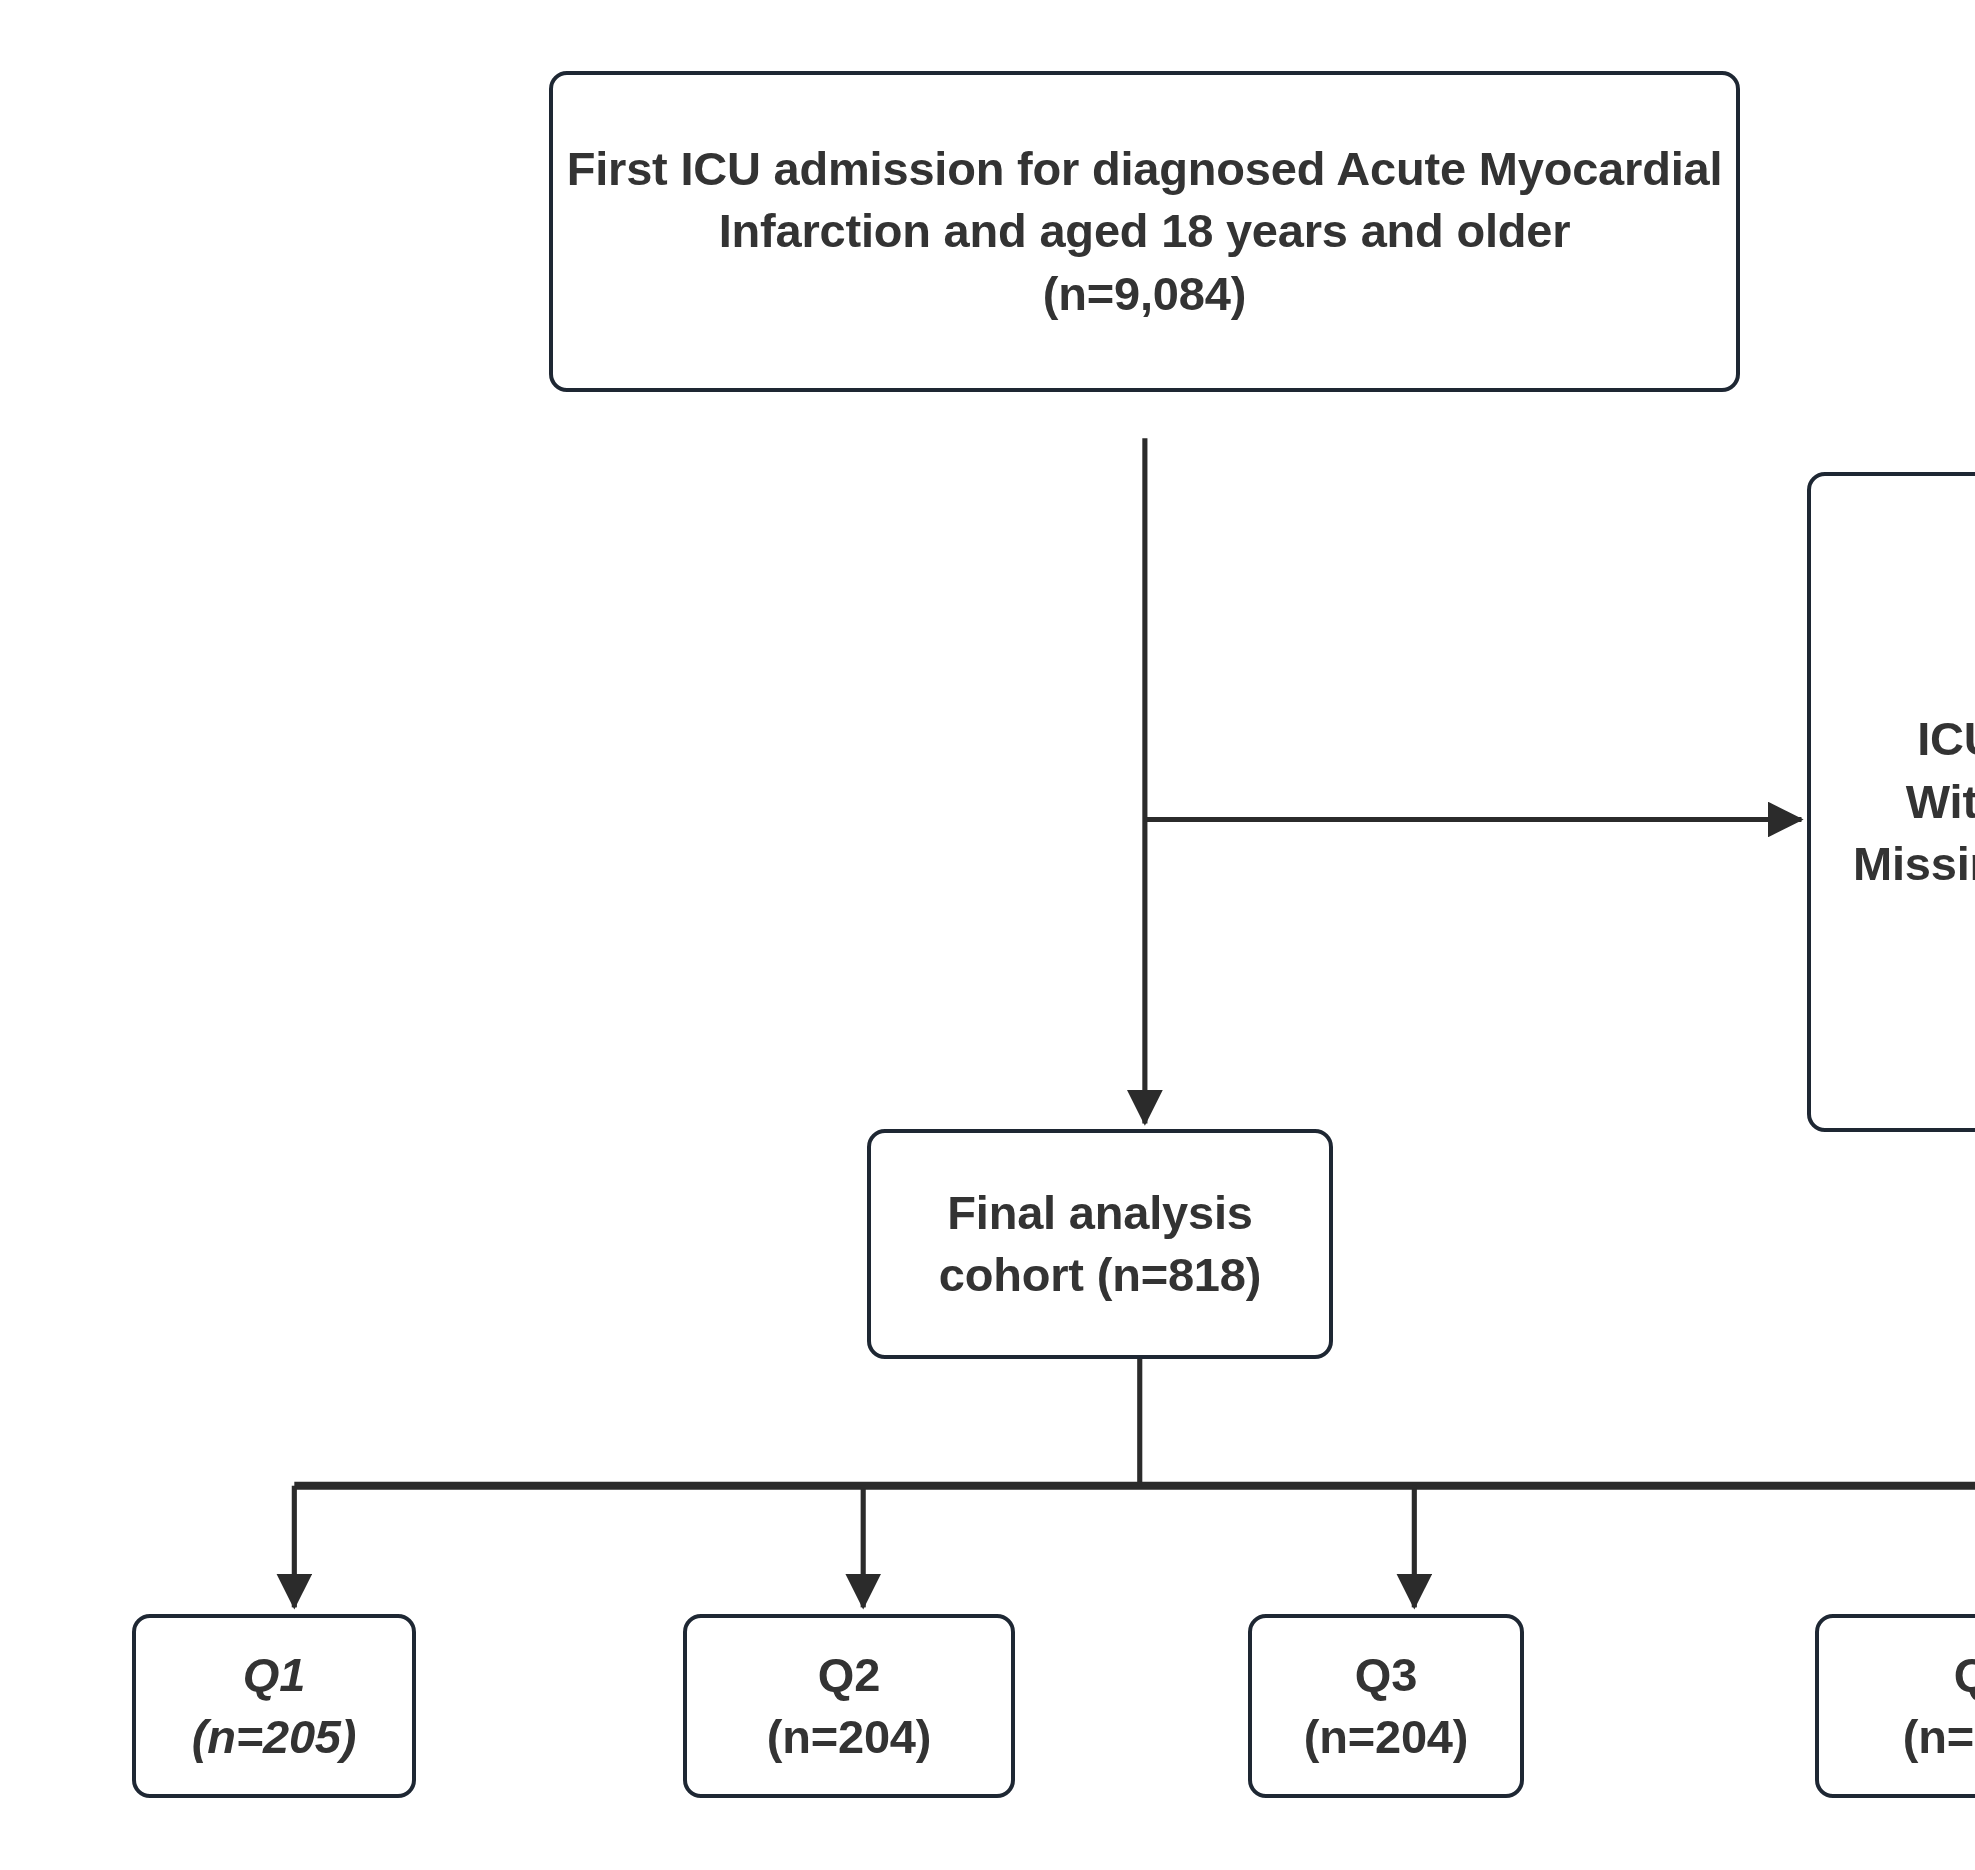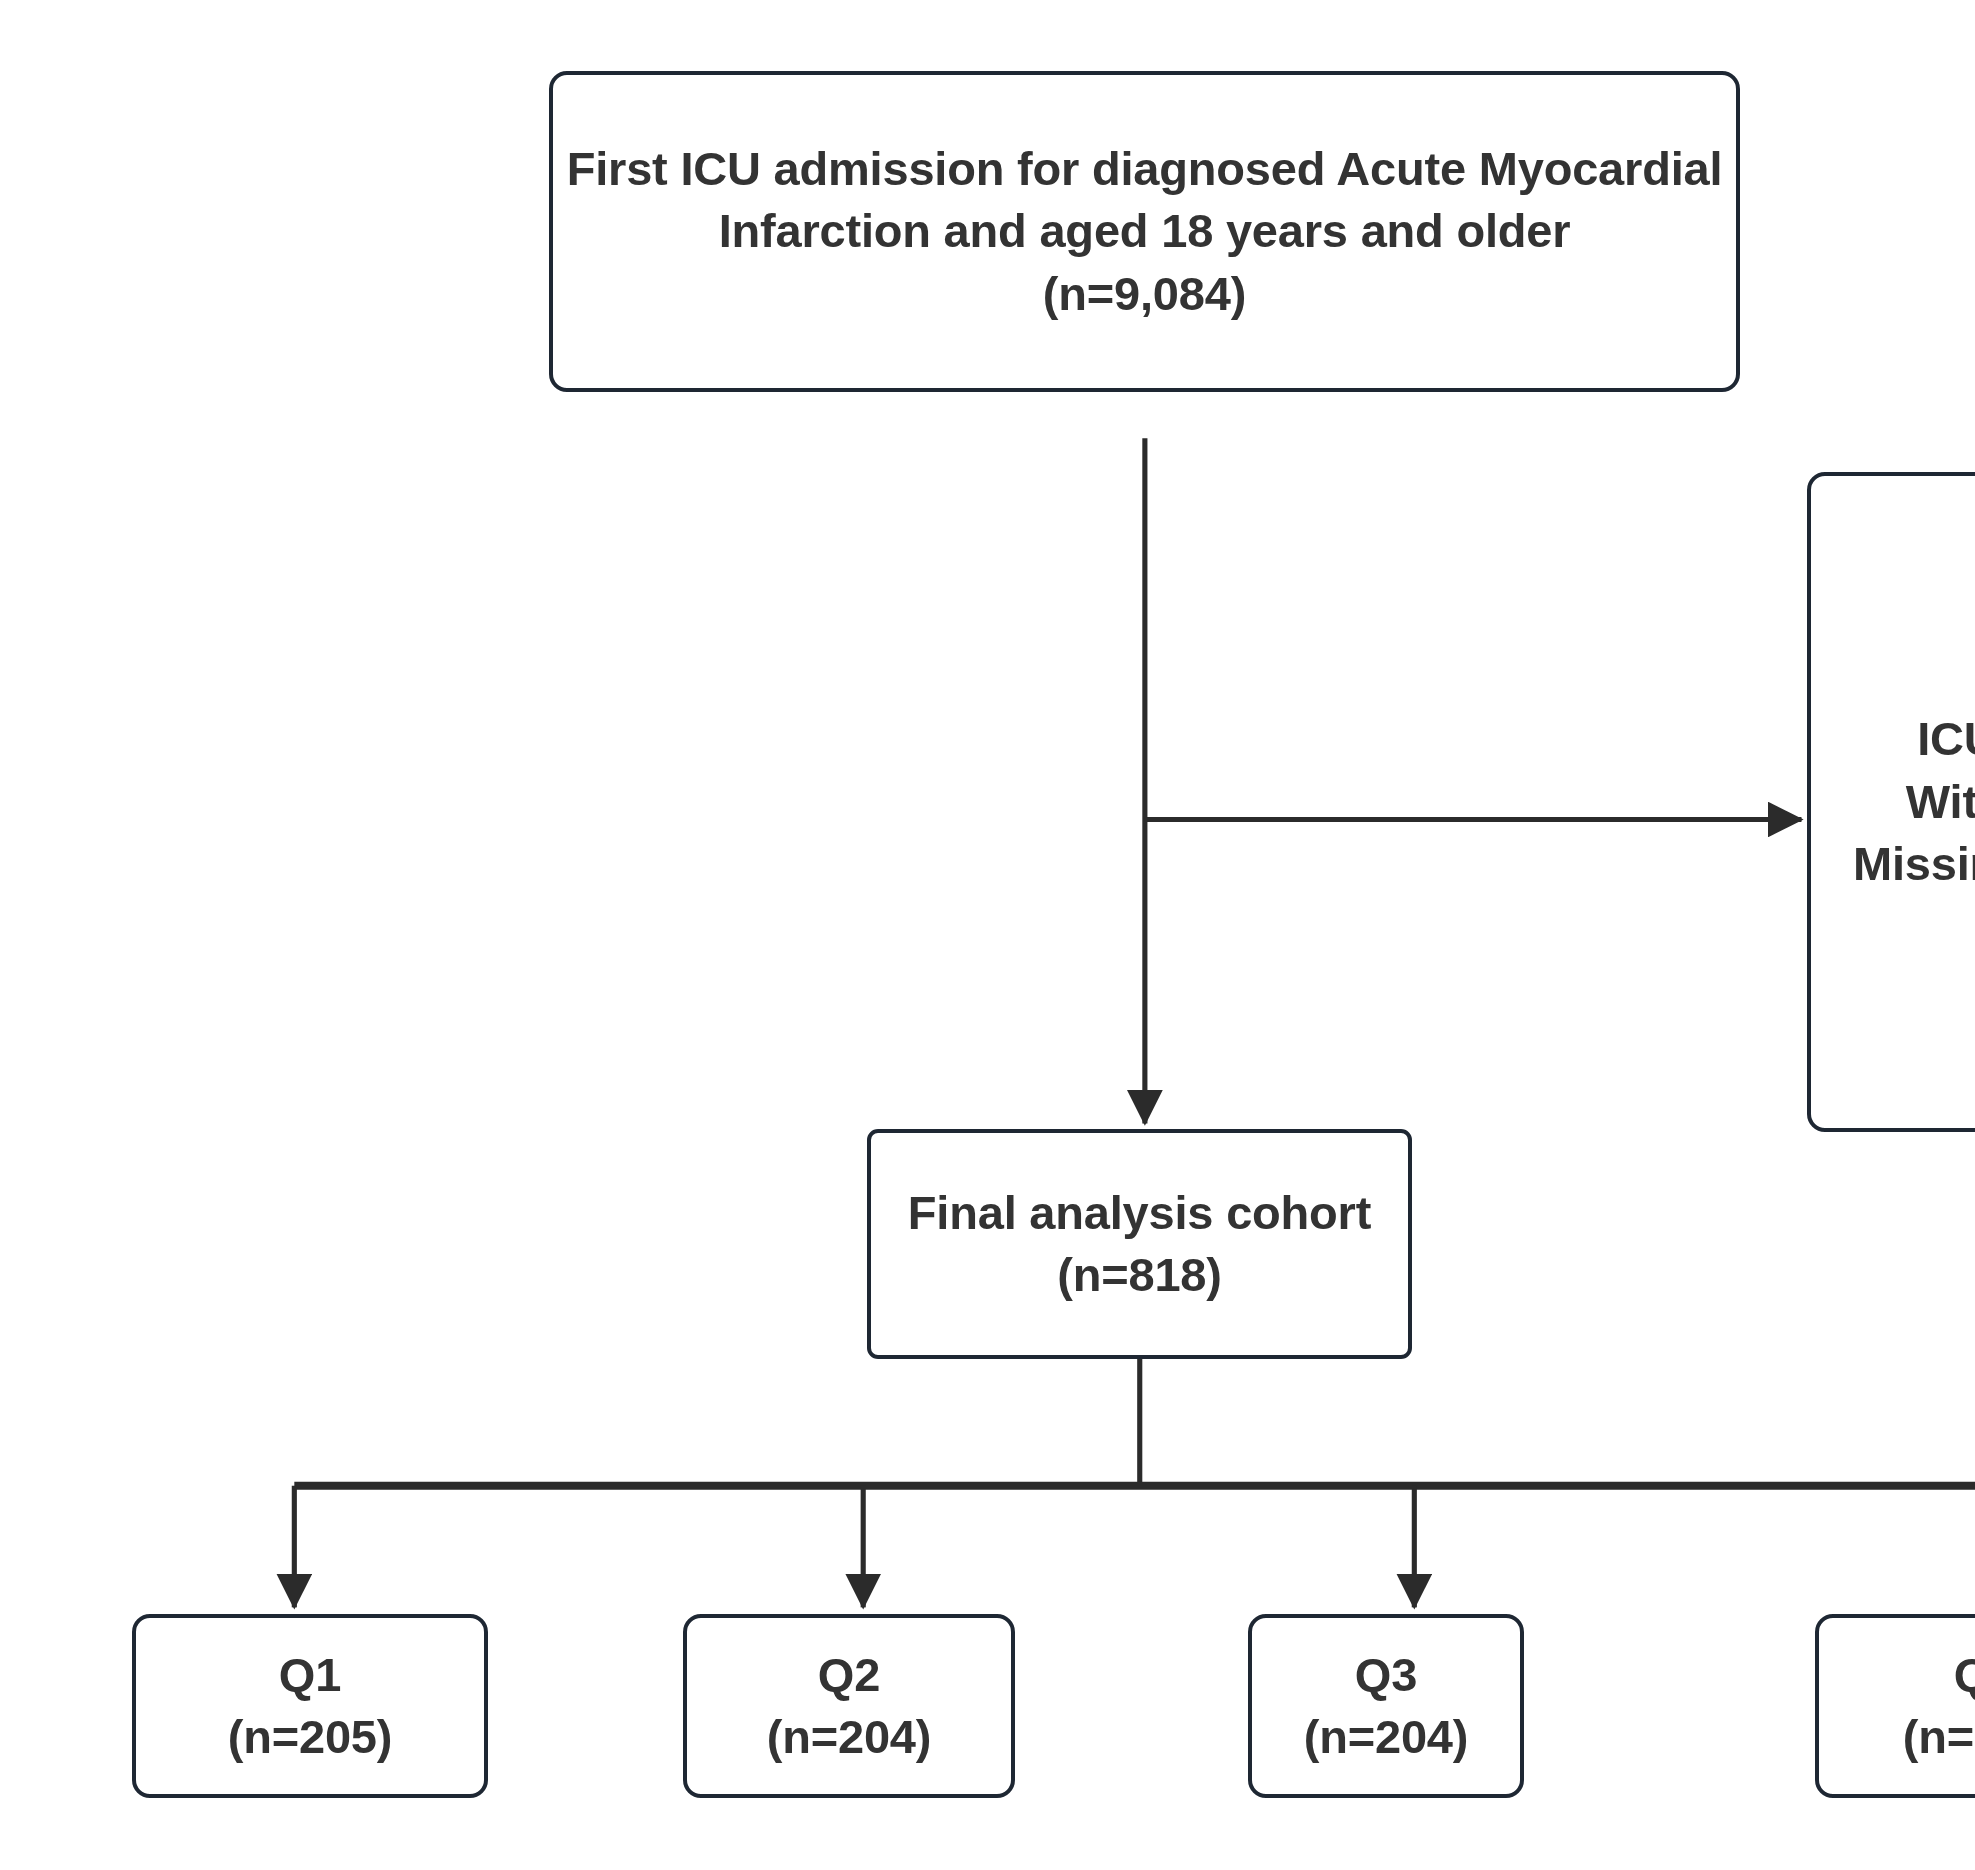--- a/index.html
+++ b/index.html
@@ -56,30 +56,29 @@
     width: 1191px; height: 321px;
     font-size: 47px;
   }
   #node-excluded {
     left: 1807px;  top: 472px;
     width: 1045px; height: 660px;
     font-size: 47px;
   }
   #node-cohort {
     left: 867px;  top: 1129px;
-    width: 545px; height: 230px;
+    width: 466px; height: 230px;
     font-size: 47px;
-    border-radius: 11px;
   }
   .node-quartile {
     top: 1614px;
     height: 184px;
     font-size: 47px;
   }
-  #node-q1 { left: 132px;  width: 356px; }
+  #node-q1 { left: 132px;  width: 284px; font-style: italic; }
   #node-q2 { left: 683px; width: 332px; }
   #node-q3 { left: 1248px; width: 276px; }
   #node-q4 { left: 1815px; width: 340px; }
 </style>
 </head>
 <body>
 
 <div id="canvas">
 
   <svg id="edges" viewBox="0 0 7528 4735" preserveAspectRatio="none" xmlns="http://www.w3.org/2000/svg">

